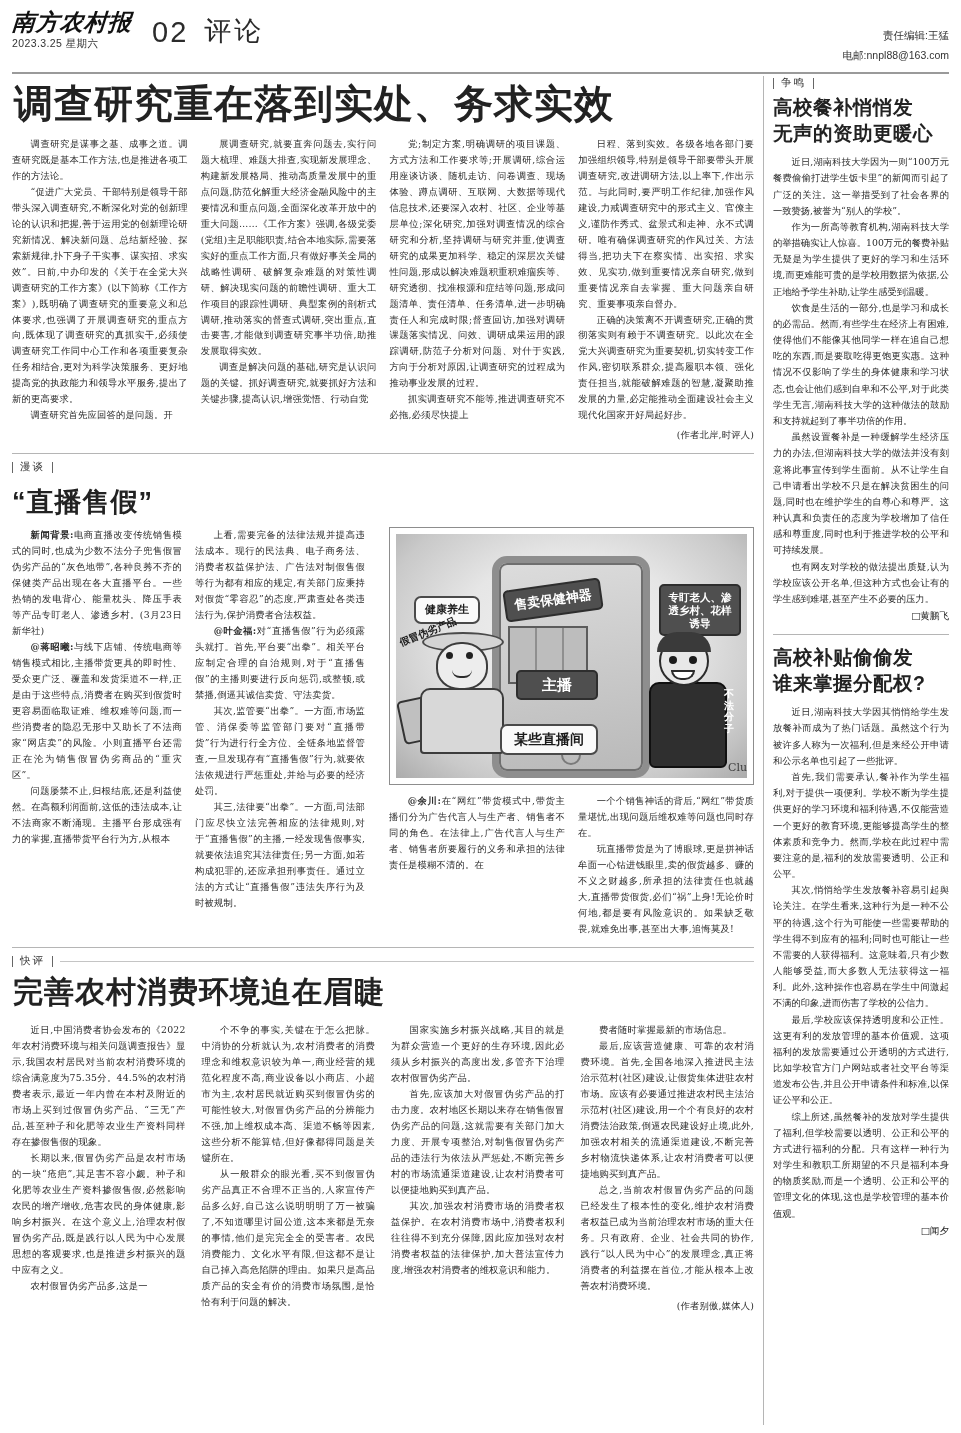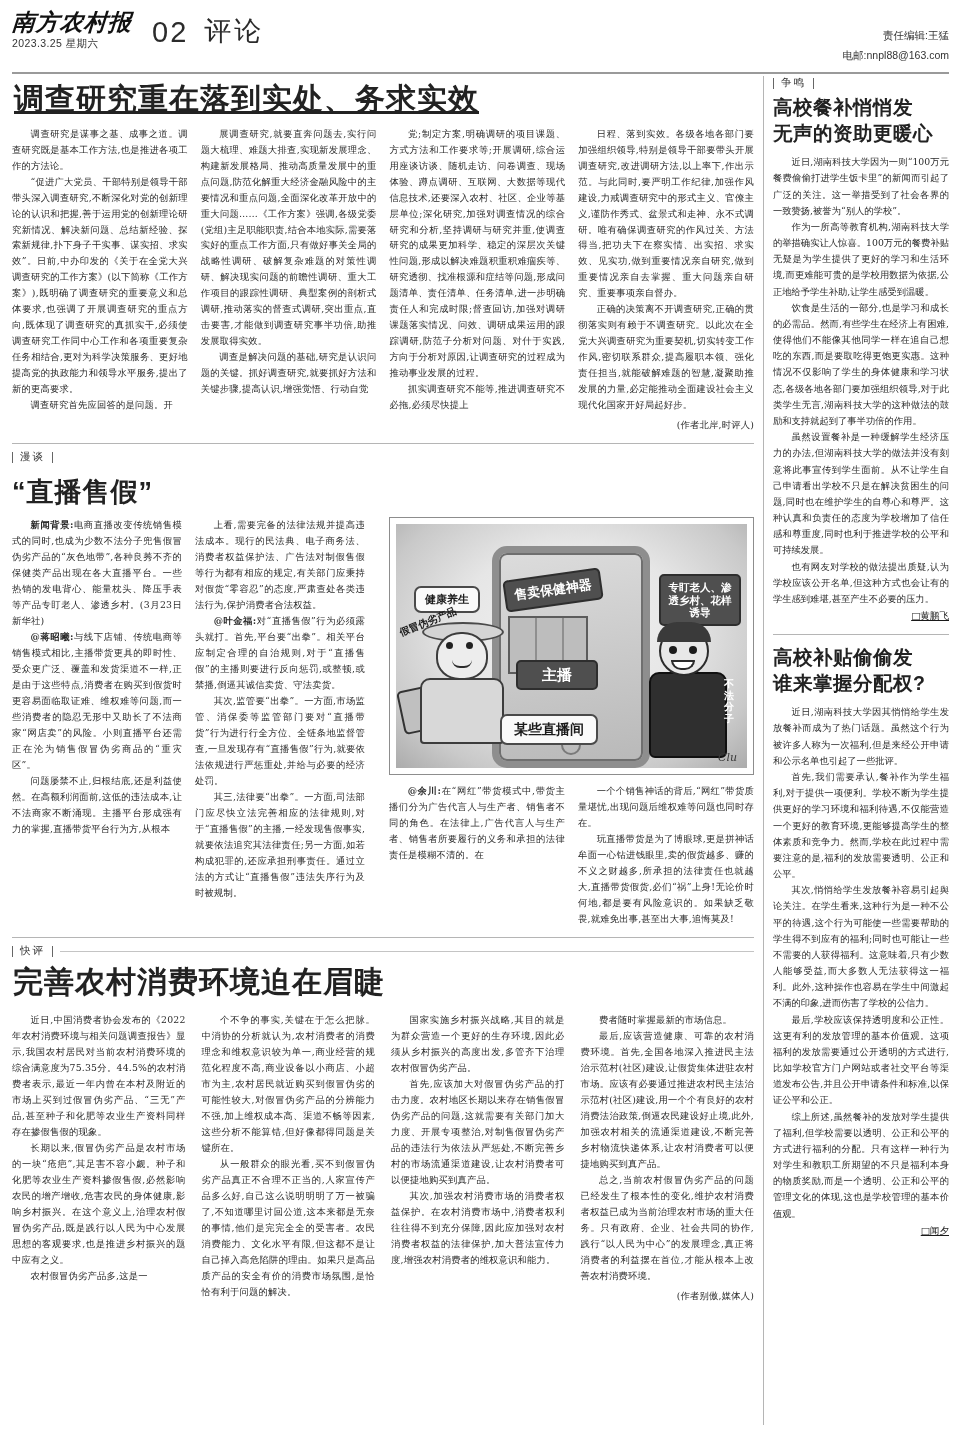--- a/index.html
+++ b/index.html
@@ -41,22 +41,22 @@
 
   
   .body-grid { display:flex; gap:0; height: calc(100% - 64px); }
   .left-zone { width: 742px; position:relative; }
   .v-divider { width:1px; background:#b5b5b5; margin:2px 9px 0 9px; }
   .right-zone { width: 190px; position:relative; }
 
   
   .lead-title {
     font-family:"Liberation Sans","DejaVu Sans",sans-serif;
-    font-weight:700; font-size:30px; letter-spacing:1px; color:#222;
-    line-height:1.12; margin:8px 0 10px 2px; white-space:nowrap;text-decoration:underline;
+    font-weight:700; font-size:39px; letter-spacing:1px; color:#222;
+    line-height:1.12; margin:8px 0 10px 2px; white-space:nowrap;
   }
   .cols3 { display:flex; gap:13px; }
   .col { flex:1 1 0; min-width:0; }
   .bodytext {
     font-size:9.3px; line-height:1.72; text-align:justify;
     color:#2a2a2a; letter-spacing:.2px;
     font-family:"DejaVu Serif","Liberation Serif",serif;
   }
   .bodytext p { margin:0; text-indent:2em; }
   .byline { text-align:right; font-size:9.3px; margin-top:4px; color:#2a2a2a; }
@@ -125,33 +125,33 @@
     background:#3a3a3a; border-radius:26px 26px 0 0; }
   .crook .eye{ position:absolute; width:8px; height:8px; background:#1c1c1c; border-radius:50%; top:24px; }
   .crook .eye.l{ left:24px; } .crook .eye.r{ left:44px; }
   .crook .grin{ position:absolute; left:26px; top:38px; width:24px; height:10px;
     background:#fff; border:2px solid #2b2b2b; border-radius:0 0 12px 12px; }
   .crook .coat{ position:absolute; left:4px; top:50px; width:78px; height:86px;
     background:#2f2f2f; border:2px solid #101010; border-radius:10px 10px 6px 6px; }
   .crook .vlabel{ position:absolute; right:4px; top:56px; width:16px; color:#fff;
     font-size:10px; font-weight:700; line-height:1.15; text-align:center;
     font-family:"DejaVu Serif","Liberation Serif",serif; }
-  .sig { position:absolute; right:10px; bottom:4px; font-style:italic; font-size:11px; color:#3a3a3a; }
+  .sig { position:absolute; right:0; bottom:4px; font-size:11px; color:#3a3a3a; }
 
   
   .kuaiping-head { font-family:"Liberation Sans","DejaVu Sans",sans-serif;
     font-weight:700; font-size:30px; color:#222; letter-spacing:1px; margin:3px 0 9px 1px; }
   .cols4 { display:flex; gap:16px; }
 
   
   .rr-title { font-family:"Liberation Sans","DejaVu Sans",sans-serif;
     font-weight:700; font-size:19.5px; color:#222; line-height:1.34; letter-spacing:.5px; margin:2px 0 8px 0; }
   .rr-body { font-size:9.3px; line-height:1.74; text-align:justify; color:#2a2a2a; }
   .rr-body p { margin:0; text-indent:2em; }
-  .rr-sign { text-align:right; font-size:9.6px; margin-top:3px;text-decoration:underline; }
+  .rr-sign { text-align:right; font-size:9.6px; margin-top:3px; }
   .rr-rule { height:1px; background:#b5b5b5; margin:11px 0 9px 0; }
 </style>
 </head>
 <body>
 
 <div class="page">
 
   <div class="masthead">
     <div class="mast-left">
       <div class="paper-brand">
@@ -325,21 +325,21 @@
       </div>
 
       <div>
         <div class="rr-title">
           <div>高校餐补悄悄发</div>
           <div>无声的资助更暖心</div>
         </div>
         <div class="rr-body">
           <p>近日,湖南科技大学因为一则“100万元餐费偷偷打进学生饭卡里”的新闻而引起了广泛的关注。这一举措受到了社会各界的一致赞扬,被誉为“别人的学校”。</p>
           <p>作为一所高等教育机构,湖南科技大学的举措确实让人惊喜。100万元的餐费补贴无疑是为学生提供了更好的学习和生活环境,而更难能可贵的是学校用数据为依据,公正地给予学生补助,让学生感受到温暖。</p>
-          <p>饮食是生活的一部分,也是学习和成长的必需品。然而,有些学生在经济上有困难,使得他们不能像其他同学一样在追自己想吃的东西,而是要取吃得更饱更实惠。这种情况不仅影响了学生的身体健康和学习状态,各级各地各部门要加强组织领导,对于此类学生无言,湖南科技大学的这种做法的鼓励和支持就起到了事半功倍的作用。</p>
+          <p>饮食是生活的一部分,也是学习和成长的必需品。然而,有些学生在经济上有困难,使得他们不能像其他同学一样在追自己想吃的东西,而是要取吃得更饱更实惠。这种情况不仅影响了学生的身体健康和学习状态,也会让他们感到自卑和不公平,对于此类学生无言,湖南科技大学的这种做法的鼓励和支持就起到了事半功倍的作用。</p>
           <p>虽然设置餐补是一种缓解学生经济压力的办法,但湖南科技大学的做法并没有刻意将此事宣传到学生面前。从不让学生自己申请看出学校不只是在解决贫困生的问题,同时也在维护学生的自尊心和尊严。这种认真和负责任的态度为学校增加了信任感和尊重度,同时也利于推进学校的公平和可持续发展。</p>
           <p>也有网友对学校的做法提出质疑,认为学校应该公开名单,但这种方式也会让有的学生感到难堪,甚至产生不必要的压力。</p>
         </div>
         <div class="rr-sign">□黄鹏飞</div>
       </div>
 
       <div class="rr-rule"></div>
 
       <div>
         <div class="rr-title">

